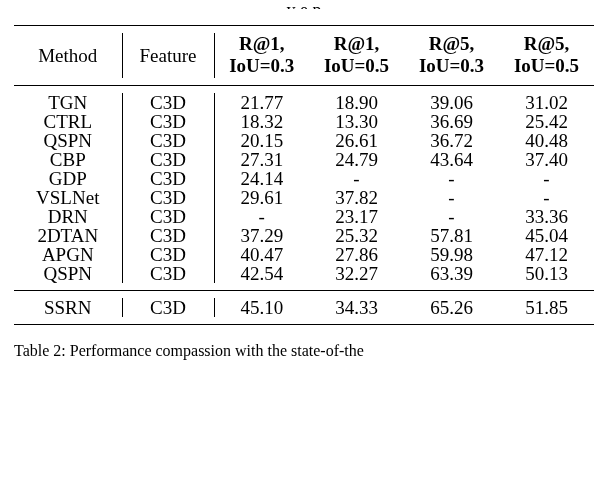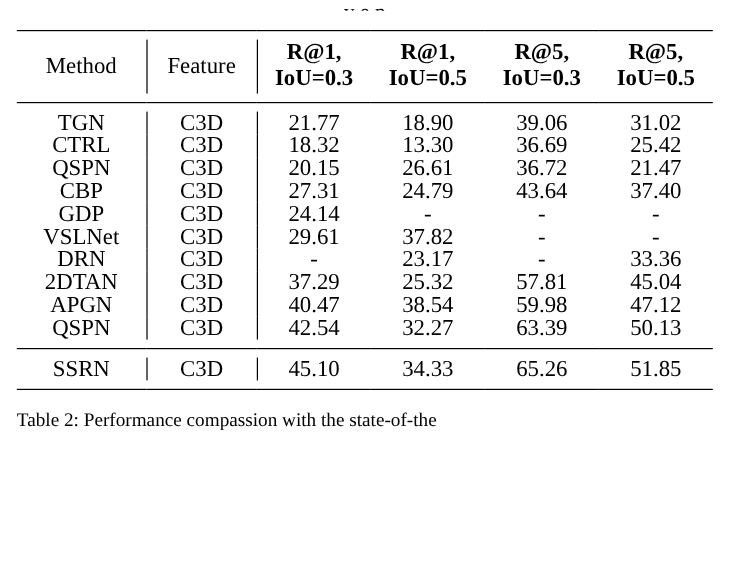--- a/index.html
+++ b/index.html
@@ -168,21 +168,21 @@
         <td>13.30</td>
         <td>36.69</td>
         <td>25.42</td>
       </tr>
       <tr class="data">
         <td class="vline">QSPN</td>
         <td class="vline">C3D</td>
         <td>20.15</td>
         <td>26.61</td>
         <td>36.72</td>
-        <td>21.47</td>
+        <td>40.48</td>
       </tr>
       <tr class="data">
         <td class="vline">CBP</td>
         <td class="vline">C3D</td>
         <td>27.31</td>
         <td>24.79</td>
         <td>43.64</td>
         <td>37.40</td>
       </tr>
       <tr class="data">
@@ -214,21 +214,21 @@
         <td class="vline">C3D</td>
         <td>37.29</td>
         <td>25.32</td>
         <td>57.81</td>
         <td>45.04</td>
       </tr>
       <tr class="data">
         <td class="vline">APGN</td>
         <td class="vline">C3D</td>
         <td>40.47</td>
-        <td>38.54</td>
+        <td>27.86</td>
         <td>59.98</td>
         <td>47.12</td>
       </tr>
       <tr class="data">
         <td class="vline">QSPN</td>
         <td class="vline">C3D</td>
         <td>42.54</td>
         <td>32.27</td>
         <td>63.39</td>
         <td>50.13</td>

